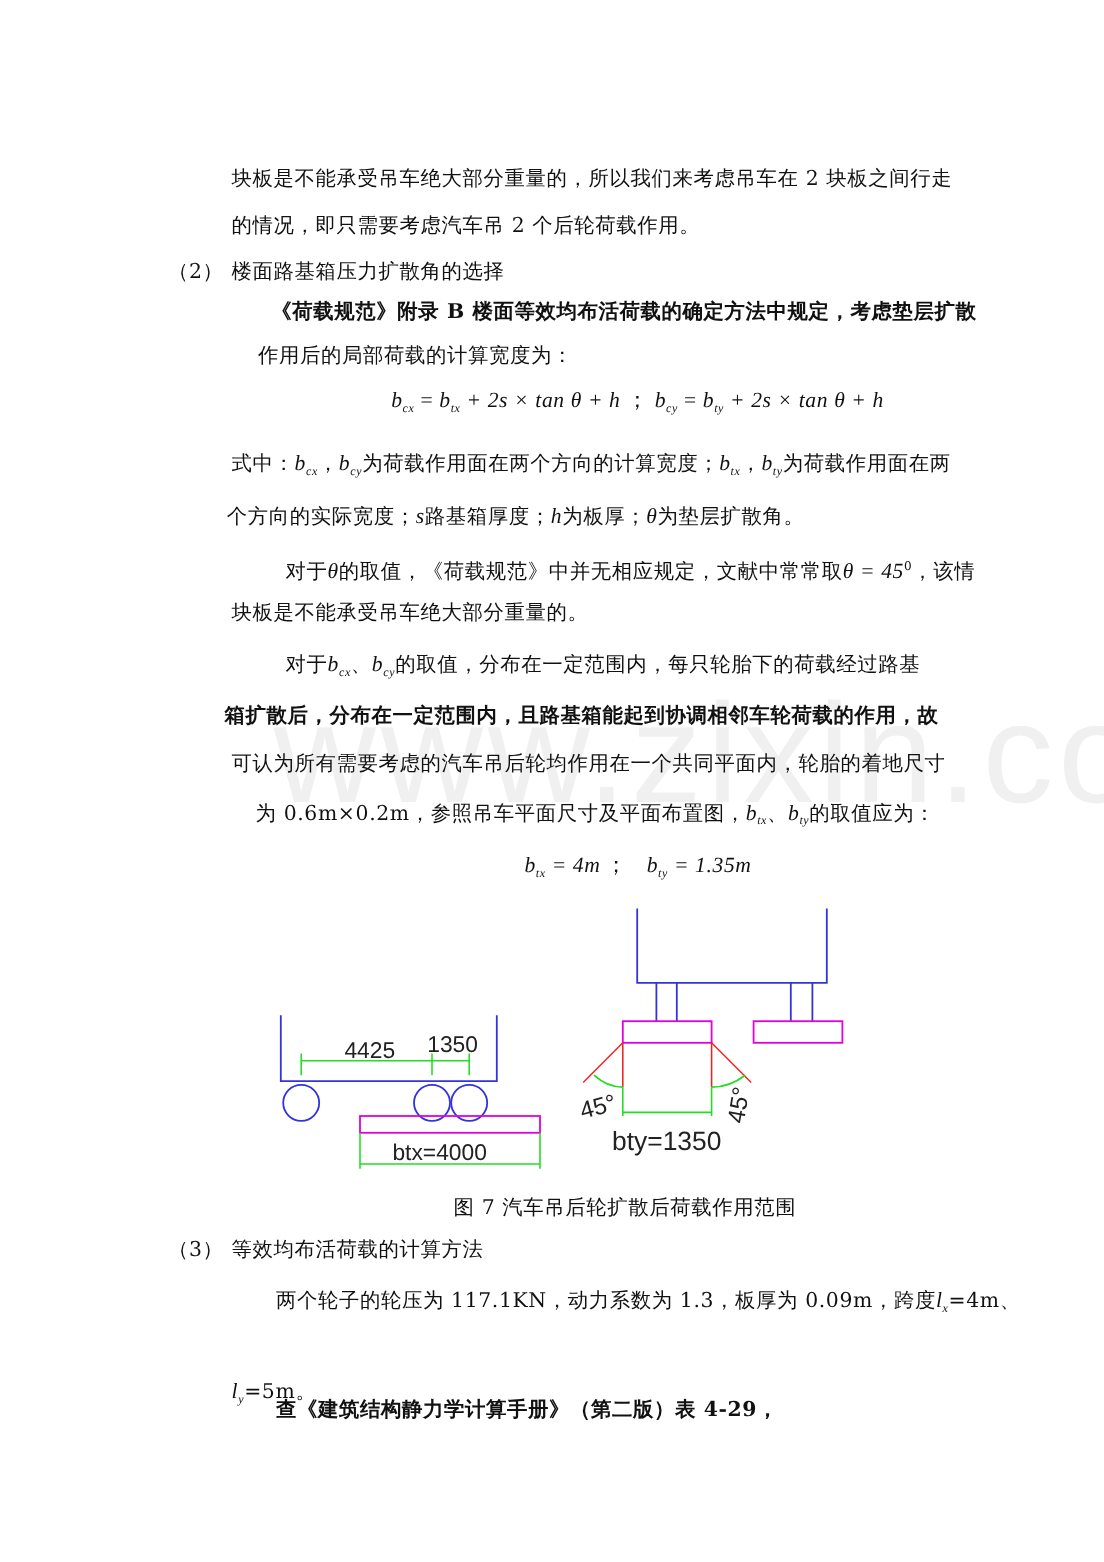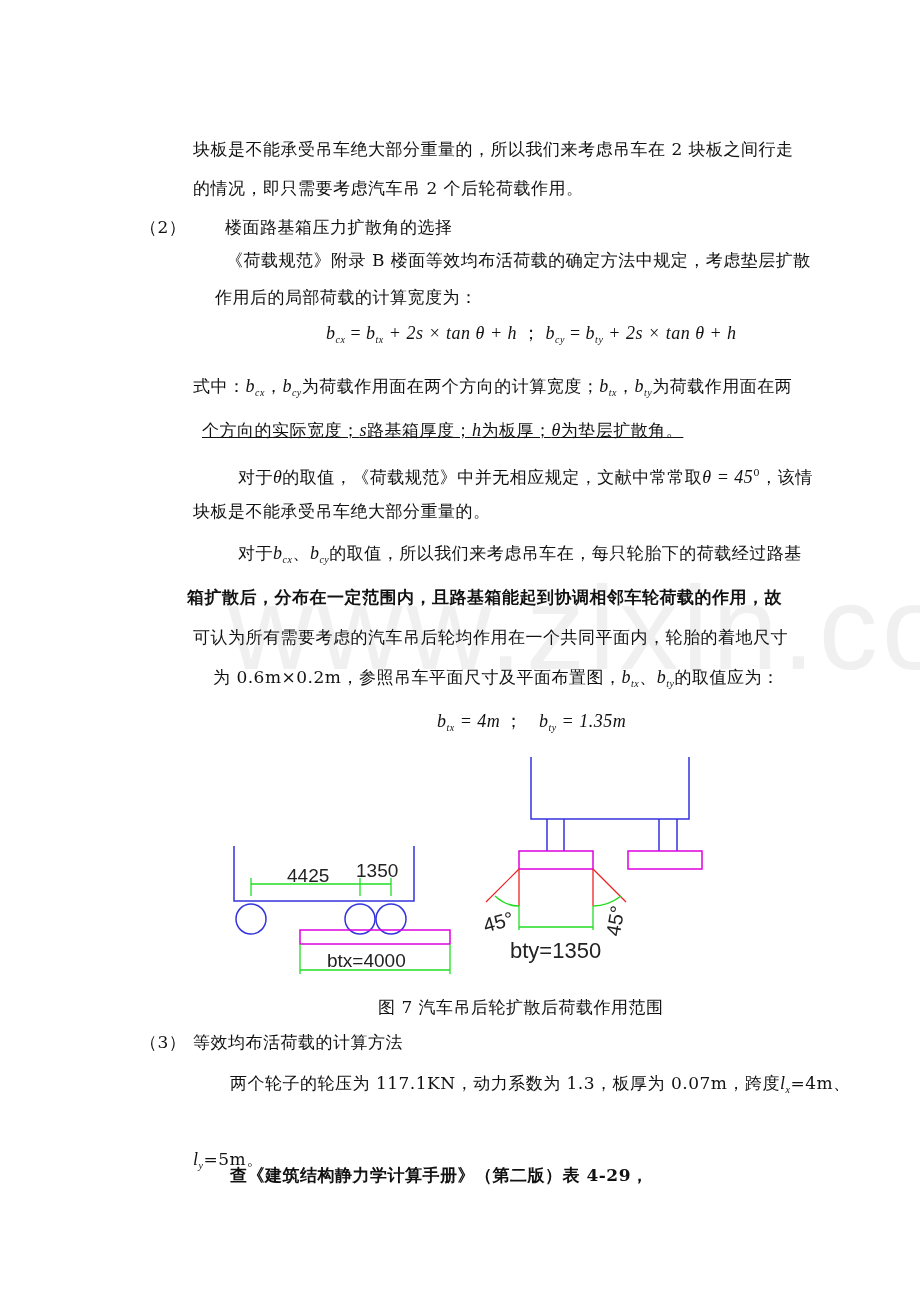--- a/index.html
+++ b/index.html
@@ -16,43 +16,43 @@
 </style>
 </head>
 <body>
 
 <div class="watermark">www.zixin.com.cn</div>
 
 <div class="line" style="left:193px;top:138px;">块板是不能承受吊车绝大部分重量的，所以我们来考虑吊车在 2 块板之间行走</div>
 <div class="line" style="left:193px;top:177px;">的情况，即只需要考虑汽车吊 2 个后轮荷载作用。</div>
 
 <div class="line" style="left:140px;top:216px;">（2）</div>
-<div class="line" style="left:193px;top:216px;margin-left:32px;">楼面路基箱压力扩散角的选择</div>
+<div class="line" style="left:193px;top:216px;">楼面路基箱压力扩散角的选择</div>
 
-<div class="line" style="left:226px;top:249px;">《荷载规范》附录 B 楼面等效均布活荷载的确定方法中规定，考虑垫层扩散</div>
+<div class="line" style="left:226px;top:249px;font-weight:bold;">《荷载规范》附录 B 楼面等效均布活荷载的确定方法中规定，考虑垫层扩散</div>
 <div class="line" style="left:193px;top:286px;margin-left:22px;">作用后的局部荷载的计算宽度为：</div>
 
 <div class="line math" style="left:326px;top:322px;">
   <span>b</span><sub>cx</sub><span class="up"> = </span><span>b</span><sub>tx</sub><span> + 2s × tan θ + h</span><span class="up">   ；  </span><span>b</span><sub>cy</sub><span class="up"> = </span><span>b</span><sub>ty</sub><span> + 2s × tan θ + h</span>
 </div>
 
 <div class="line" style="left:193px;top:375px;">
   <span>式中：</span><span class="math">b<sub>cx</sub></span><span>，</span><span class="math">b<sub>cy</sub></span><span>为荷载作用面在两个方向的计算宽度；</span><span class="math">b<sub>tx</sub></span><span>，</span><span class="math">b<sub>ty</sub></span><span>为荷载作用面在两</span>
 </div>
-<div class="line" style="left:202px;top:419px;text-decoration:underline;">
+<div class="line" style="left:189px;top:419px;">
   <span>个方向的实际宽度；</span><span class="math">s</span><span>路基箱厚度；</span><span class="math">h</span><span>为板厚；</span><span class="math">θ</span><span>为垫层扩散角。</span>
 </div>
 
 <div class="line" style="left:238px;top:462px;">
   <span>对于</span><span class="math">θ</span><span>的取值，《荷载规范》中并无相应规定，文献中常常取</span><span class="math">θ = 45</span><sup>0</sup><span>，该情</span>
 </div>
 <div class="line" style="left:193px;top:500px;">块板是不能承受吊车绝大部分重量的。</div>
 
 <div class="line" style="left:238px;top:542px;">
-  <span>对于</span><span class="math">b<sub>cx</sub></span><span>、</span><span class="math">b<sub>cy</sub></span><span>的取值，所以我们来考虑吊车在，每只轮胎下的荷载经过路基</span>
+  <span>对于</span><span class="math">b<sub>cx</sub></span><span>、</span><span class="math">b<sub>cy</sub></span><span>的取值，分布在一定范围内，每只轮胎下的荷载经过路基</span>
 </div>
 <div class="line" style="left:187px;top:586px;font-weight:bold;">箱扩散后，分布在一定范围内，且路基箱能起到协调相邻车轮荷载的作用，故</div>
 <div class="line" style="left:193px;top:626px;">可认为所有需要考虑的汽车吊后轮均作用在一个共同平面内，轮胎的着地尺寸</div>
 <div class="line" style="left:193px;top:666px;margin-left:20px;">
   <span>为 0.6m×0.2m，参照吊车平面尺寸及平面布置图，</span><span class="math">b<sub>tx</sub></span><span>、</span><span class="math">b<sub>ty</sub></span><span>的取值应为：</span>
 </div>
 
 <div class="line math" style="left:437px;top:710px;">
   b<sub>tx</sub> <span>= 4m</span><span class="up" style="margin:0 16px 0 4px;">；</span>b<sub>ty</sub> <span>= 1.35m</span>
 </div>
@@ -99,18 +99,18 @@
     <text x="510" y="958" font-size="22" fill="#222">bty=1350</text>
   </g>
 </svg>
 
 <div class="line" style="left:378px;top:996px;">图 7  汽车吊后轮扩散后荷载作用范围</div>
 
 <div class="line" style="left:140px;top:1031px;">（3）</div>
 <div class="line" style="left:193px;top:1031px;">等效均布活荷载的计算方法</div>
 
 <div class="line" style="left:230px;top:1072px;">
-  <span>两个轮子的轮压为 117.1KN，动力系数为 1.3，板厚为 0.07m，跨度</span><span class="math">l<sub>x</sub></span><span>=4m、</span>
+  <span>两个轮子的轮压为 117.1KN，动力系数为 1.3，板厚为 0.09m，跨度</span><span class="math">l<sub>x</sub></span><span>=4m、</span>
 </div>
 <div class="line" style="left:193px;top:1120px;margin-top:28px;">
   <span class="math">l<sub>y</sub></span><span>=5m。</span>
 </div>
 <div class="line" style="left:230px;top:1164px;font-weight:bold;">查《建筑结构静力学计算手册》（第二版）表 4-29，</div>
 
 </body></html>

